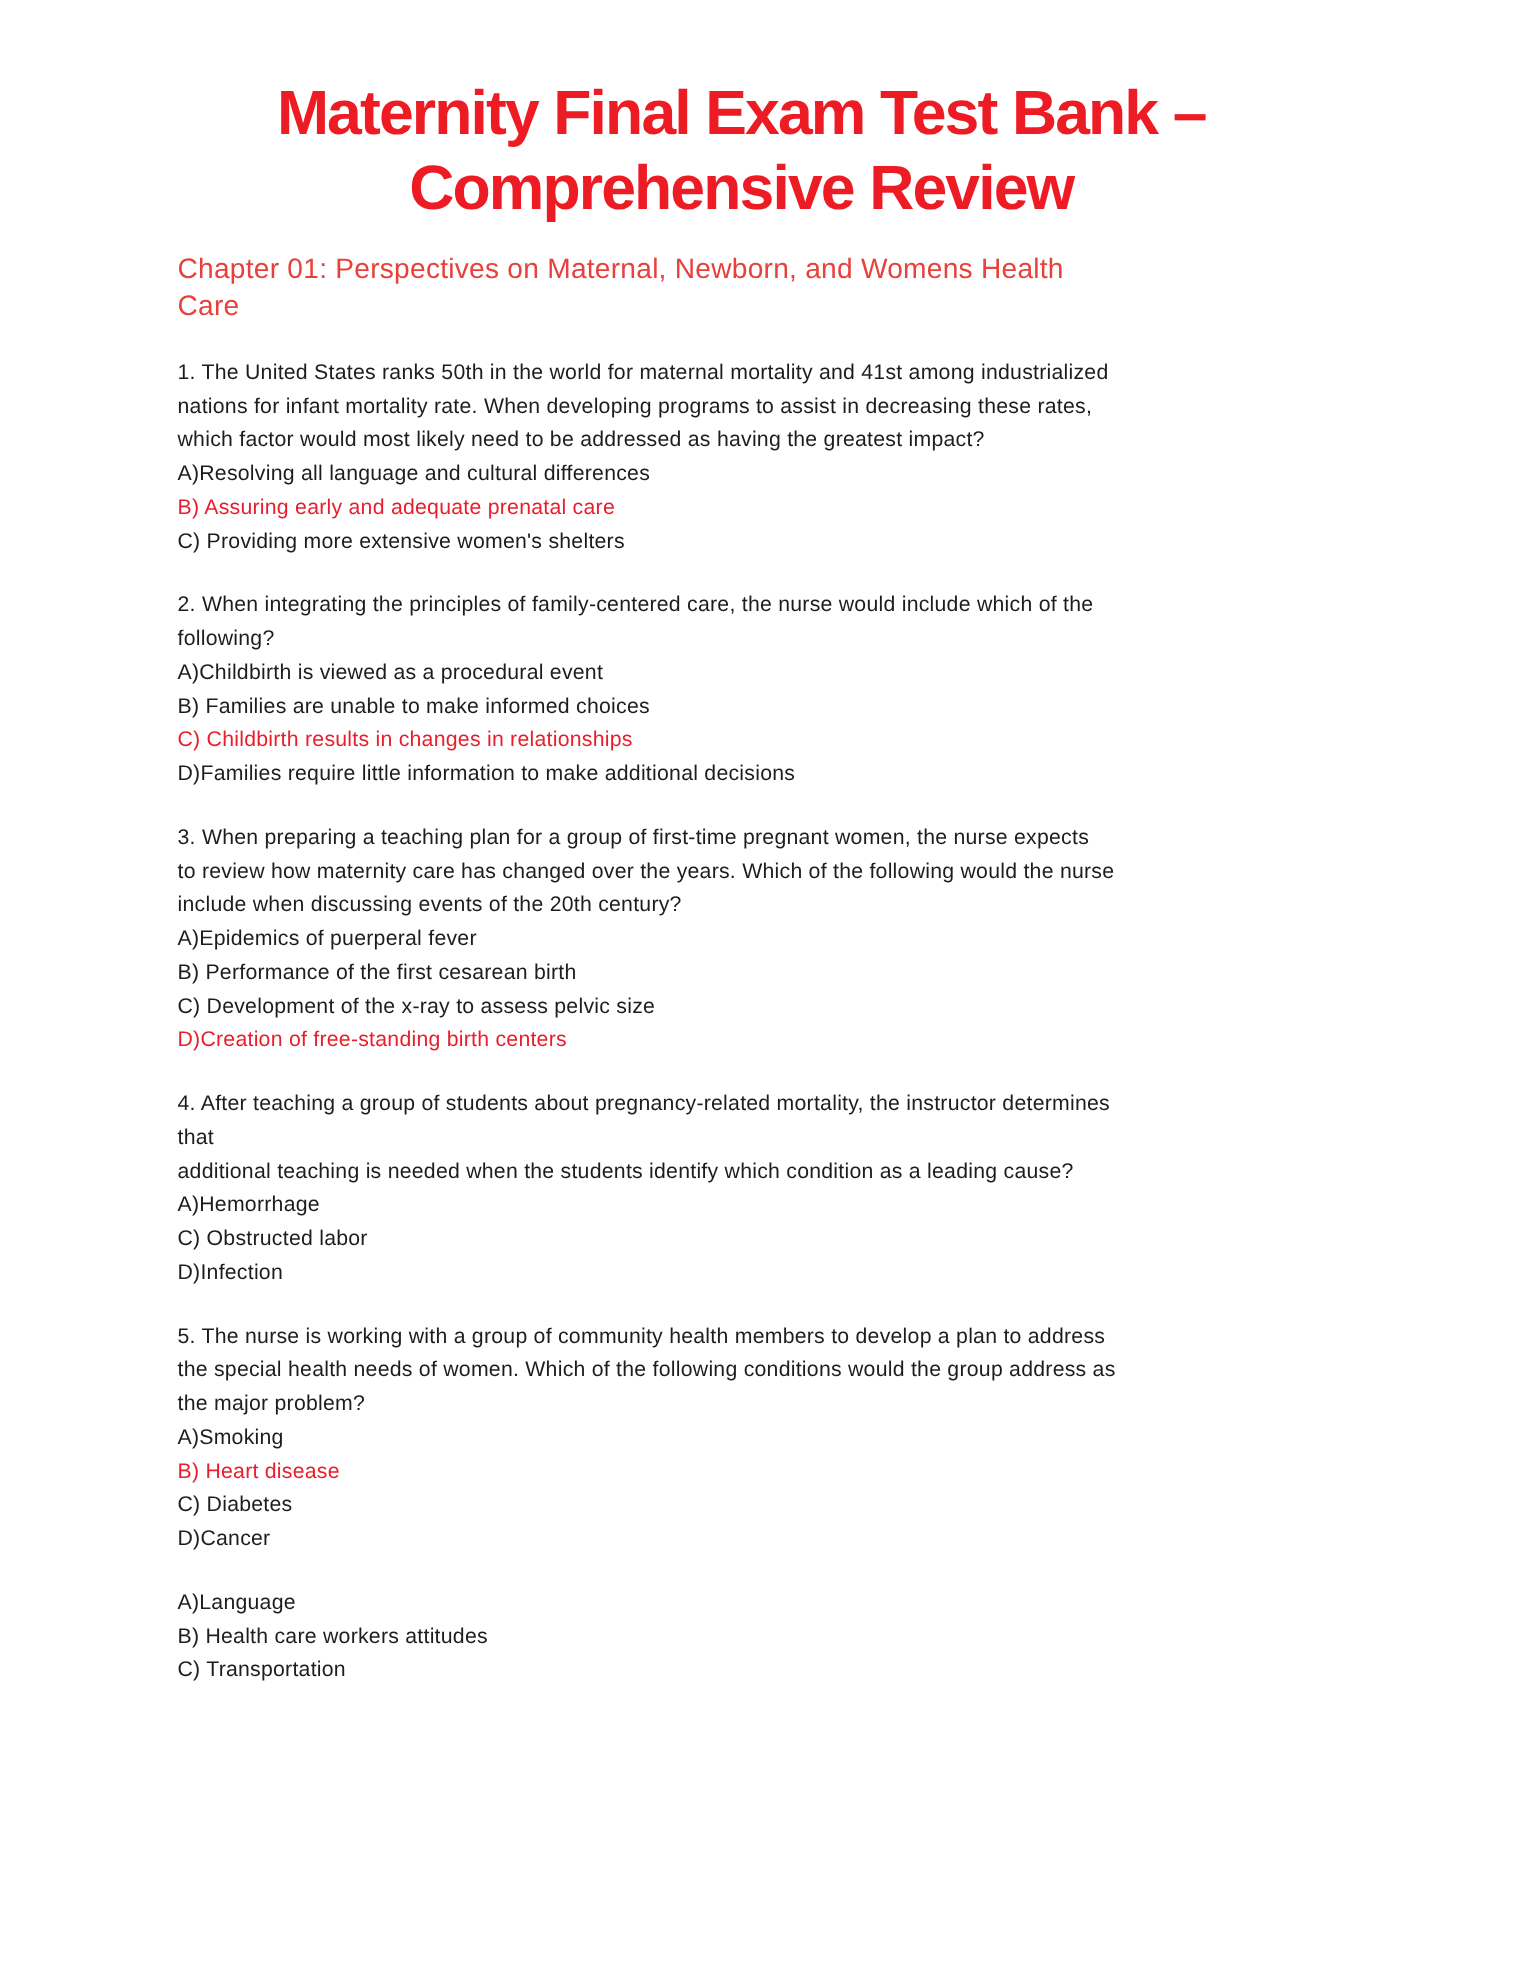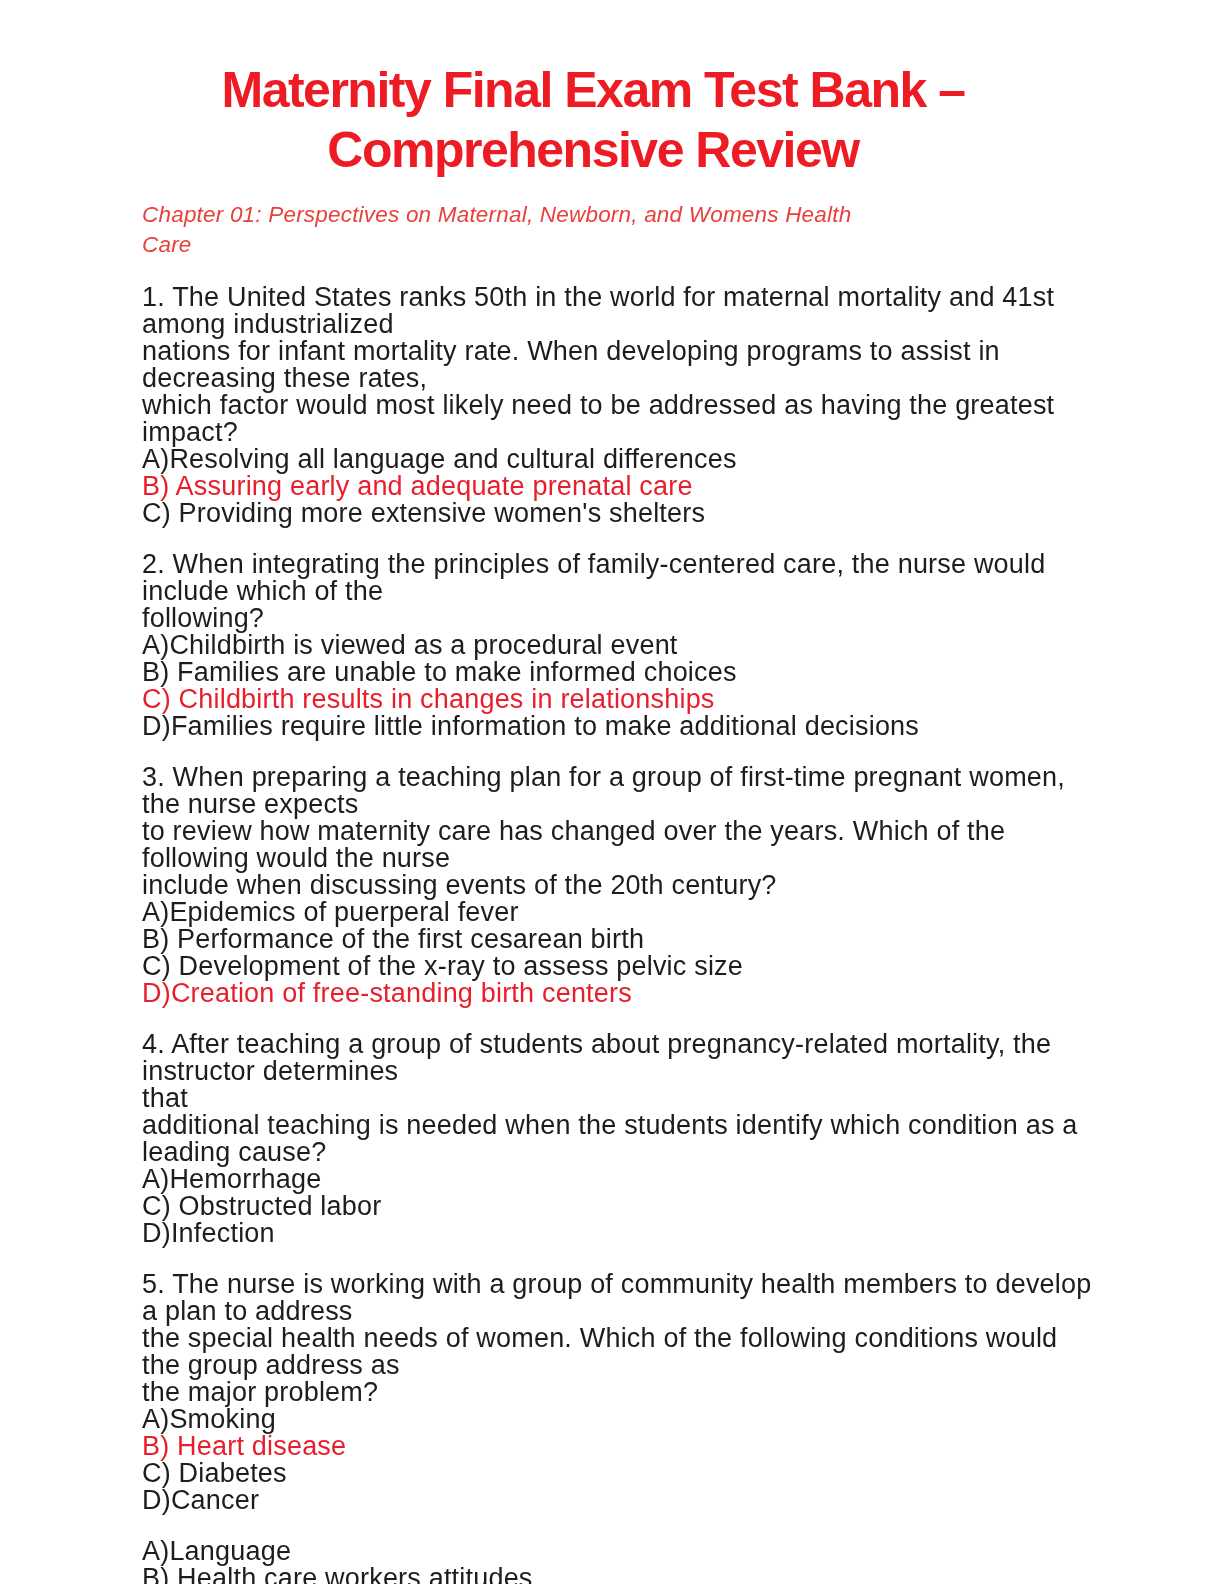--- a/index.html
+++ b/index.html
@@ -32,25 +32,24 @@
     white-space: pre-line;
     color: var(--title-red, #ed1c24);
   }
   .chapter {
     font-size: 22.5px;
     line-height: 30px;
     white-space: pre-line;
     color: var(--chapter-red, #e8413c);
     margin-bottom: 24px;
     letter-spacing: 0.2px;
-    font-style: italic;
   }
   .question-block {
     margin-bottom: 24px;
-    font-size: 27px;
+    font-size: 17px;
     line-height: 27px;
     letter-spacing: 0.2px;
   }
   .q-text {
     white-space: pre-line;
   }
   .option {
     white-space: pre;
   }
   .option.red {

